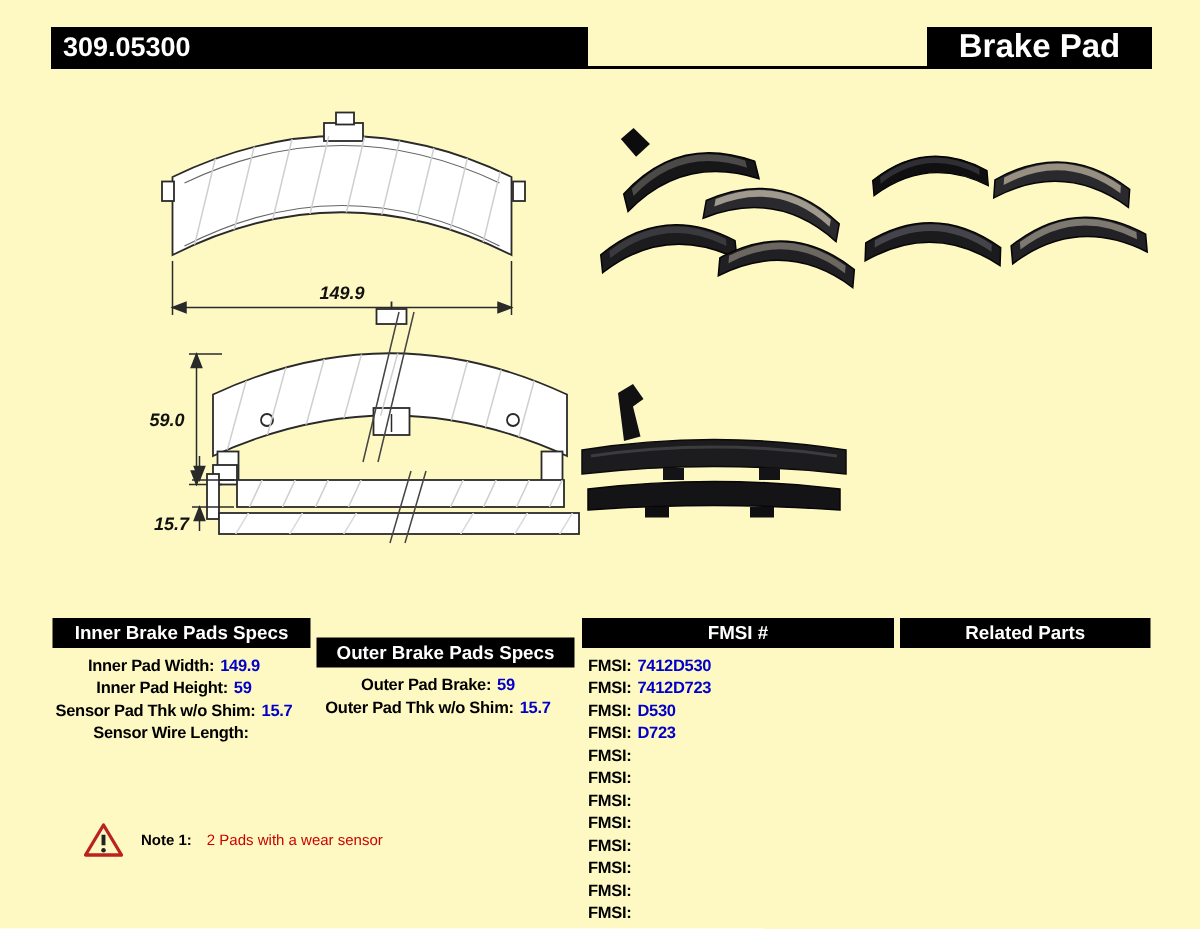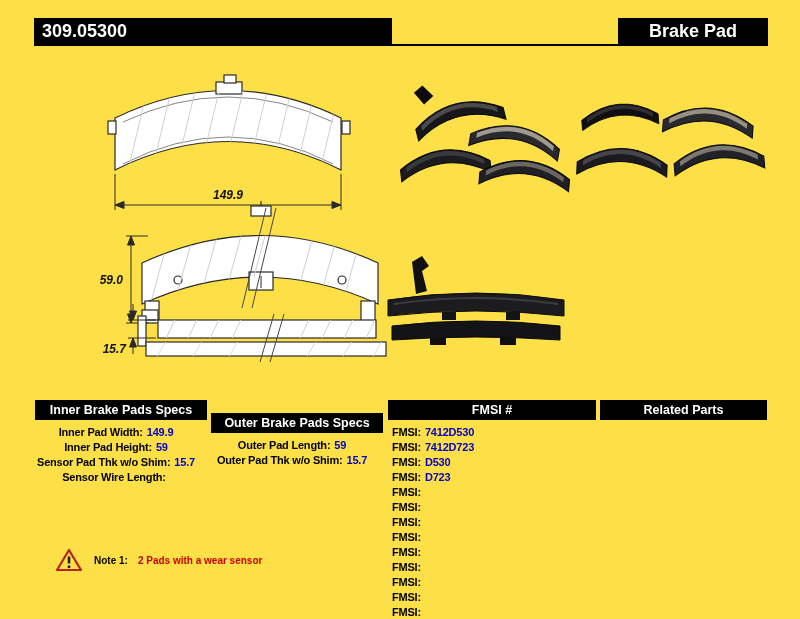--- a/index.html
+++ b/index.html
@@ -1,56 +1,56 @@
 <!DOCTYPE html>
 <html style="--value-blue: #0000c8; --note-red: #cc0000; --warning-red: #bb2222; --header-bg: #000000;"><head>
 <meta charset="utf-8">
 <style>
   * { margin:0; padding:0; box-sizing:border-box; }
   html,body { background:#ffffff; }
   .page {
-    position:relative; width:800px; height:619px; background:#fde047;
+    position:relative; width:800px; height:619px; background:#fef9c3;
     font-family:"Liberation Sans", sans-serif; color:#000; overflow:hidden;
   }
 
   
   .topbar { position:absolute; left:34px; top:18px; width:734px; height:28px;
             display:flex; align-items:stretch; border-bottom:2px solid #000; }
   .bar-left  { width:358px; background:var(--header-bg,#000); color:#fff; display:flex;
                align-items:center; padding-left:8px; font-size:18px; font-weight:bold; }
   .bar-mid   { flex:1; }
   .bar-right { width:150px; background:var(--header-bg,#000); color:#fff; display:flex;
-               align-items:center; justify-content:center; font-size:18px; font-weight:bold; }
+               align-items:center; justify-content:center; font-size:22px; font-weight:bold; }
 
   
   .drawings { position:absolute; left:30px; top:58px; width:360px; height:330px; }
   .photos   { position:absolute; left:380px; top:68px; width:400px; height:300px; }
 
   
-  .col { position:absolute; top:400px; }
+  .col { position:absolute; top:412px; }
   .col-inner   { left:35px;  width:172px; }
   .col-outer   { left:211px; width:172px;margin-top:13px; }
   .col-fmsi    { left:388px; width:208px; }
   .col-related { left:600px; width:167px; }
   .col-header { background:var(--header-bg,#000); color:#fff; font-weight:bold; font-size:12.5px;
                 text-align:center; height:20px; line-height:20px; }
   .col-body { padding-top:5px; font-size:11px; font-weight:bold; line-height:15px;
               letter-spacing:-0.2px; white-space:nowrap; }
   .right-align .spec-row { text-align:center; padding-right:10px; }
   .lbl { color:#000; }
   .val { color:var(--value-blue,#0000c8); margin-left:4px; }
   .fmsi-body { display:flex;flex-direction:column; }
   .fmsi-sub { width:50%; padding-left:4px; }
   .related-body { padding-left:5px; }
 
   
   .notes { position:absolute; left:56px; top:548px; }
   .note-row { display:flex; align-items:center; font-size:10px; font-weight:bold;justify-content:center; }
   .note-row .warn { margin-right:12px; }
-  .note-red { color:var(--note-red,#cc0000); font-weight:bold; margin-left:10px; }
+  .note-red { color:var(--note-red,#cc0000); font-weight:normal; margin-left:10px; }
   .note2 { margin-left:38px; margin-top:6px; }
 </style>
 </head>
 <body>
 
 <div class="page">
 
   <header class="topbar">
     <div class="bar-left">
       <span>309.05300</span>
@@ -247,21 +247,21 @@
         <div class="spec-row"><span class="lbl">Inner Pad Width:</span><span class="val">149.9</span></div>
         <div class="spec-row"><span class="lbl">Inner Pad Height:</span><span class="val">59</span></div>
         <div class="spec-row"><span class="lbl">Sensor Pad Thk w/o Shim:</span><span class="val">15.7</span></div>
         <div class="spec-row"><span class="lbl">Sensor Wire Length:</span><span class="val"></span></div>
       </div>
     </div>
 
     <div class="col col-outer">
       <div class="col-header">Outer Brake Pads Specs</div>
       <div class="col-body right-align">
-        <div class="spec-row"><span class="lbl">Outer Pad Length:</span><span class="val">59</span></div>
+        <div class="spec-row"><span class="lbl">Outer Pad Brake:</span><span class="val">59</span></div>
         <div class="spec-row"><span class="lbl">Outer Pad Thk w/o Shim:</span><span class="val">15.7</span></div>
       </div>
     </div>
 
     <div class="col col-fmsi">
       <div class="col-header">FMSI #</div>
       <div class="col-body fmsi-body">
         <div class="fmsi-sub">
           <div class="fmsi-row"><span class="lbl">FMSI:</span><span class="val">7412D530</span></div>
           <div class="fmsi-row"><span class="lbl">FMSI:</span><span class="val">7412D723</span></div>

